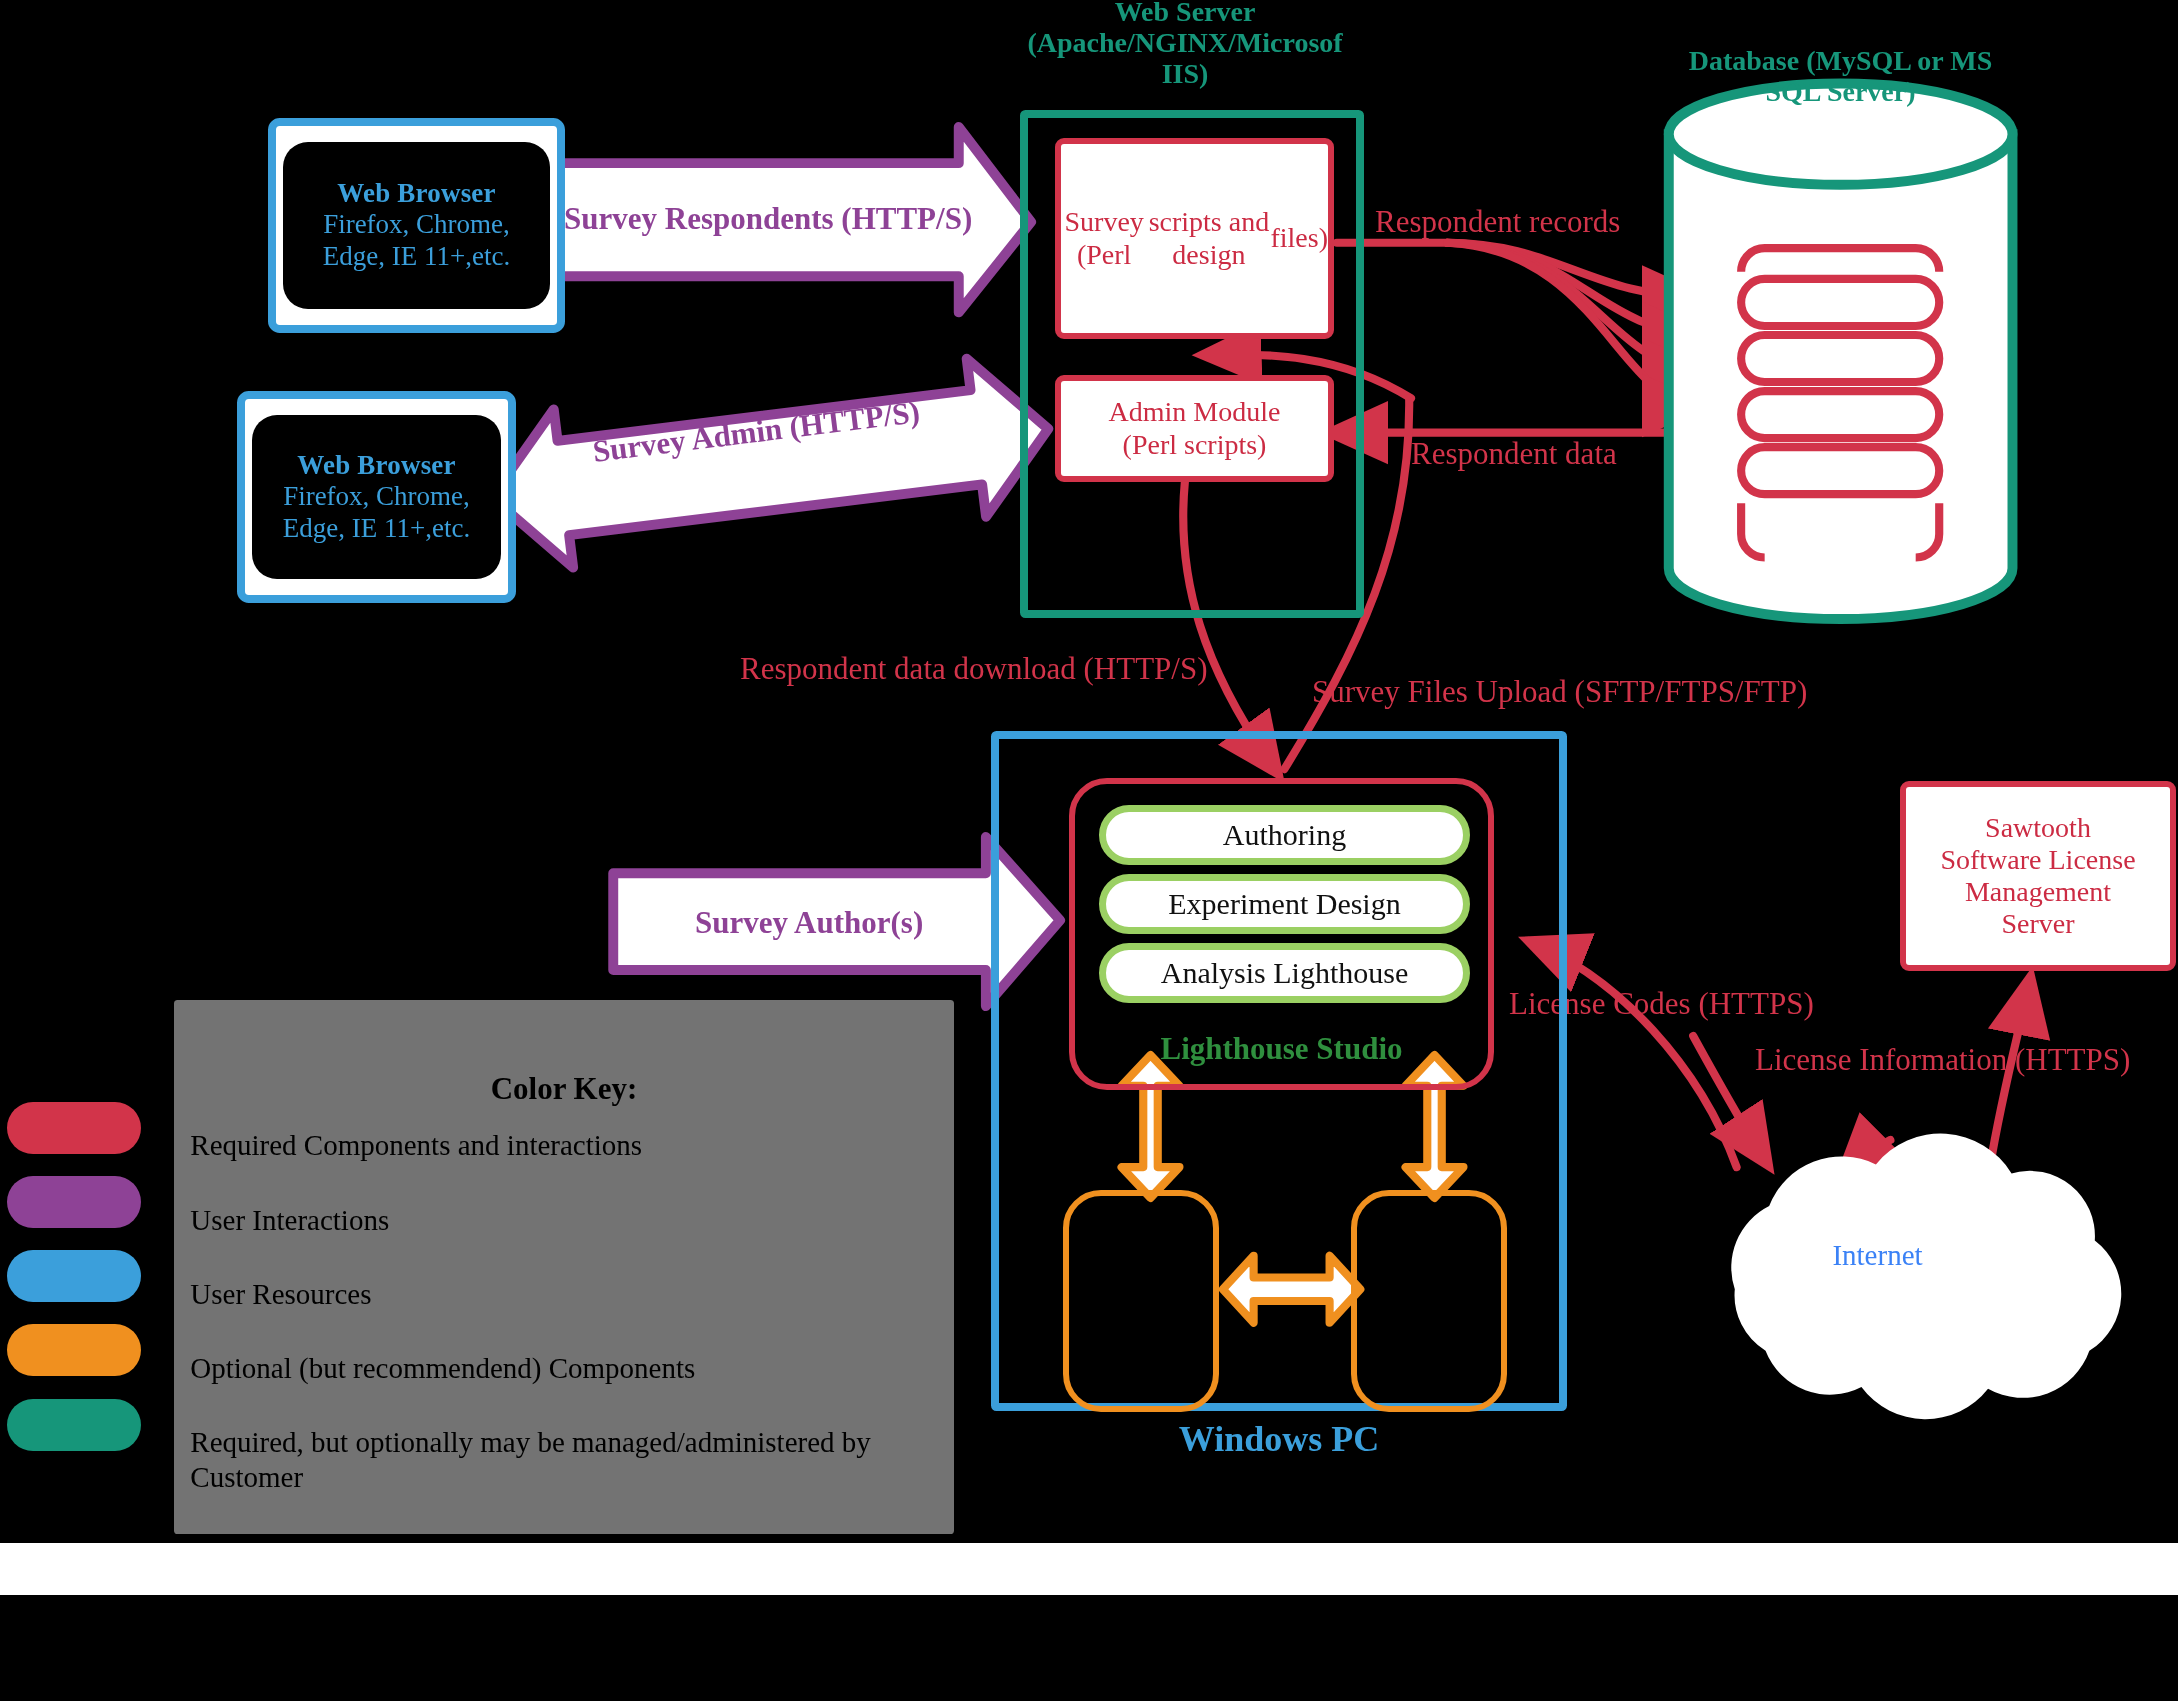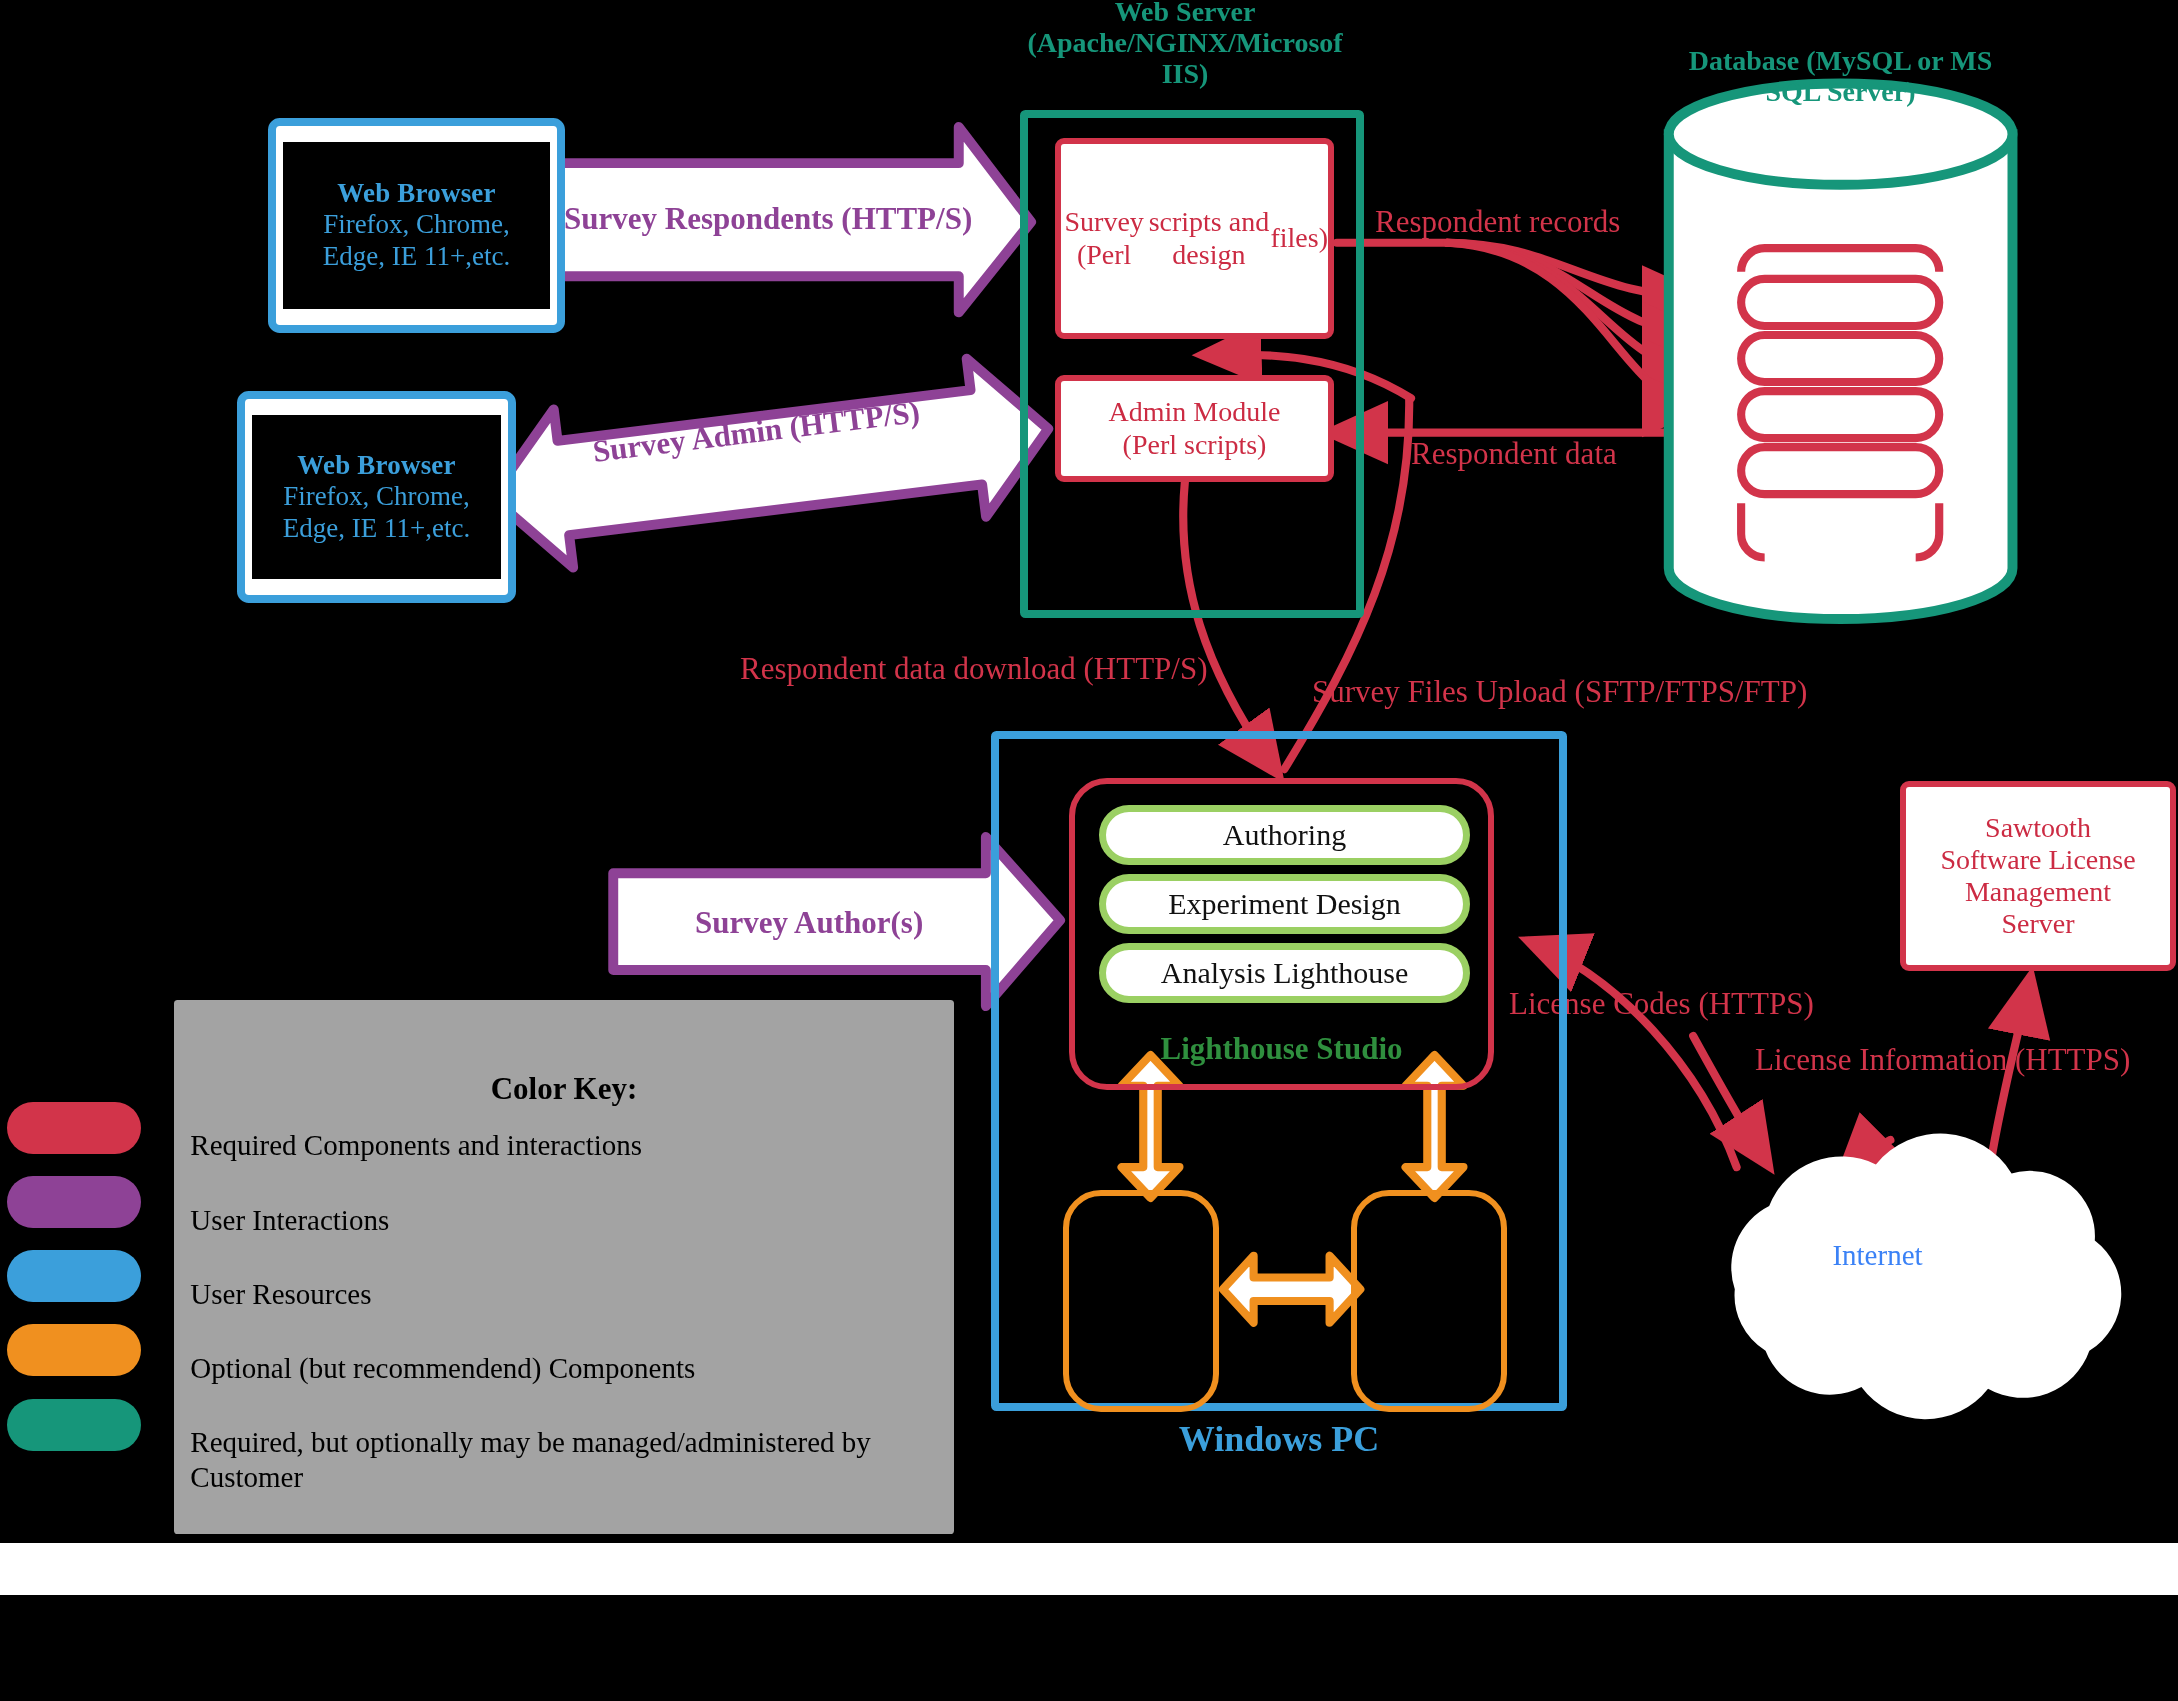--- a/index.html
+++ b/index.html
@@ -19,21 +19,21 @@
   
   .cap-teal{color:#16967a;font-weight:bold;font-size:28px;line-height:1.12;text-align:center;}
   .cap-blue{color:#3b9fdb;font-weight:bold;font-size:36px;text-align:center;}
 
   
   .webserver-box{border:8.1px solid #16967a;border-radius:5.4px;background:transparent;}
 
   
   .browser{background:#ffffff;border:8.1px solid #3b9fdb;border-radius:11.8px;padding:0;}
   .browser-screen{background:#000000;width:100%;height:100%;
-     display:flex;flex-direction:column;align-items:center;justify-content:center;}
+     display:flex;flex-direction:column;align-items:center;justify-content:center;border-radius:25px;}
   .browser-title{color:#3b9fdb;font-weight:bold;font-size:27px;letter-spacing:0.2px;}
   .browser-sub{color:#3b9fdb;font-size:27px;line-height:1.18;text-align:center;}
 
   
   .redbox{background:#ffffff;border:6.3px solid #d2344a;border-radius:9px;
           color:#cc2b43;font-size:28px;line-height:1.15;}
 
   
   .lighthouse{border:6.3px solid #d2344a;border-radius:38px;background:transparent;}
   .ls-label{color:#2f8f3e;font-weight:bold;font-size:31px;text-align:center;}
@@ -42,21 +42,21 @@
         color:#111111;font-size:30px;}
 
   
   .winpc{border:8.1px solid #3b9fdb;border-radius:5.4px;background:transparent;}
   .orangebox{border:6.3px solid #f0901f;border-radius:38px;background:transparent;}
 
   
   .cloud-label{position:absolute;color:#3b82f6;font-size:29px;}
 
   
-  .keycard{background:#a3a3a3;border-radius:3.6px;}
+  .keycard{background:#737373;border-radius:3.6px;}
   .key-title{font-weight:bold;font-size:31px;color:#000;text-align:center;}
   .key-row{font-size:29px;color:#000;line-height:1.2;}
   .swatch{position:absolute;width:134px;height:52px;border-radius:26px;}
 
   
   .lbl{position:absolute;white-space:nowrap;}
   .lbl-purple{color:#8e4296;font-weight:bold;font-size:31px;}
   .lbl-red{color:#d2344a;font-size:31px;}
 
   .bottom-strip{position:absolute;background:#ffffff;}

